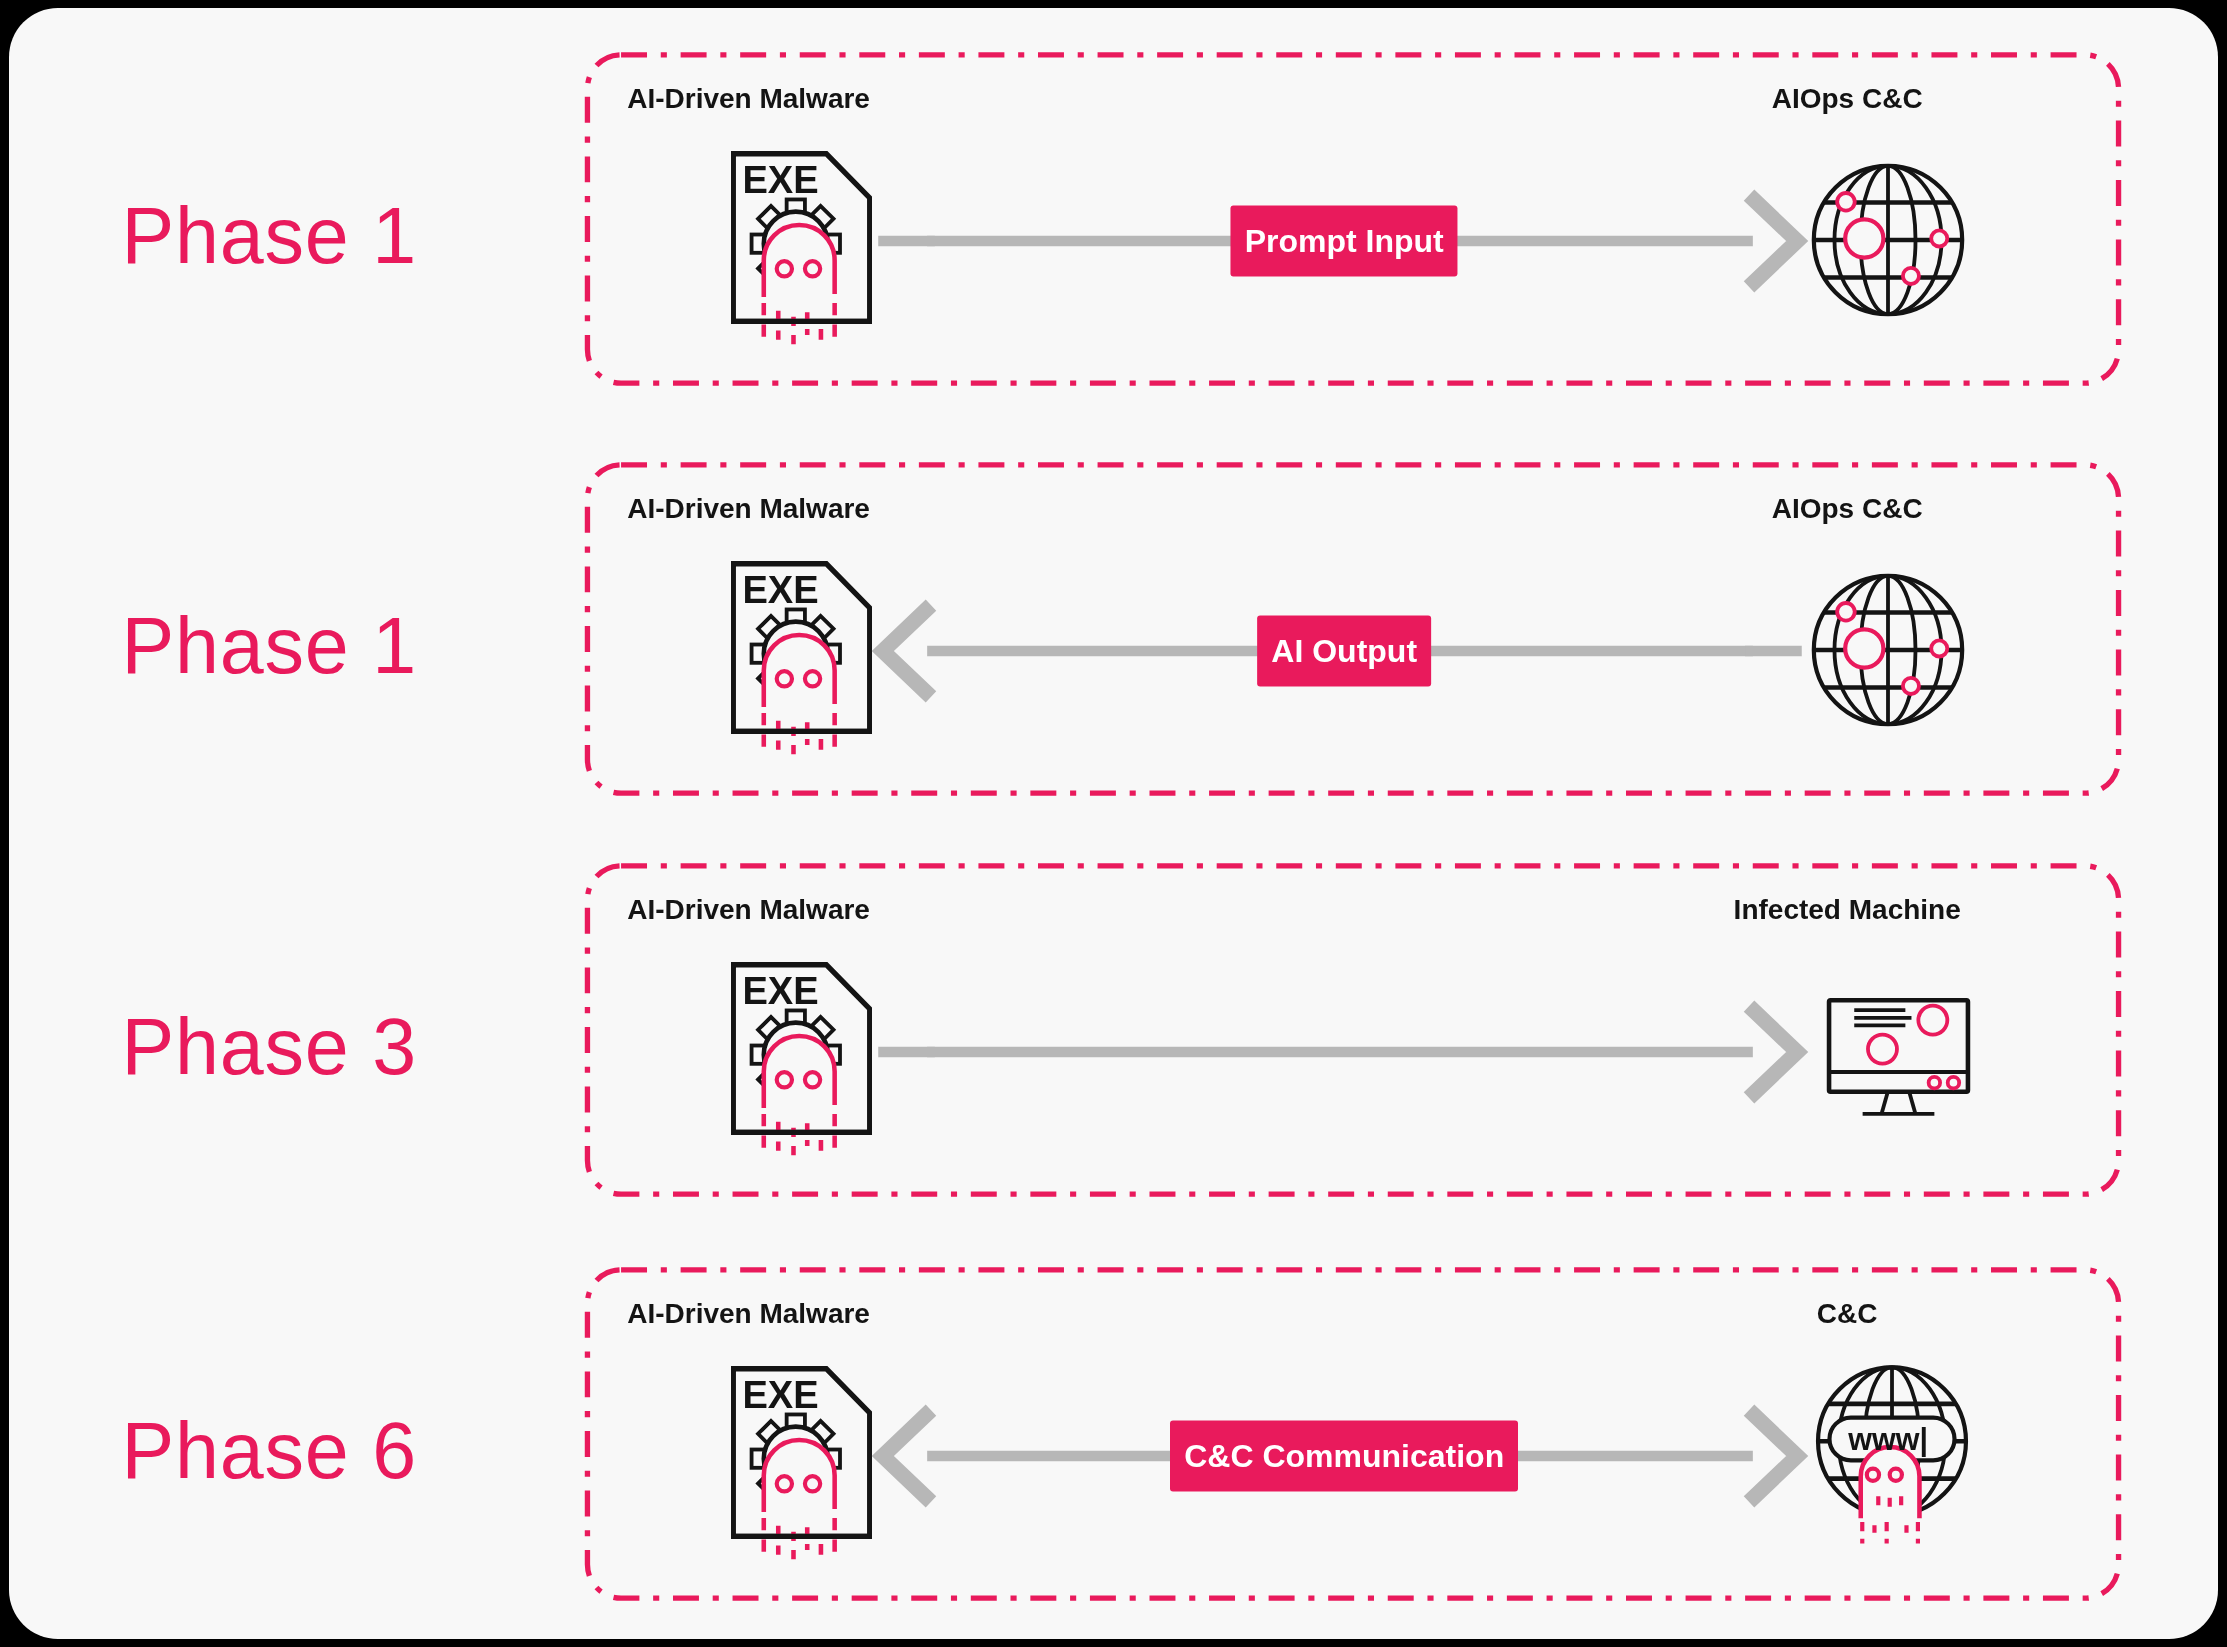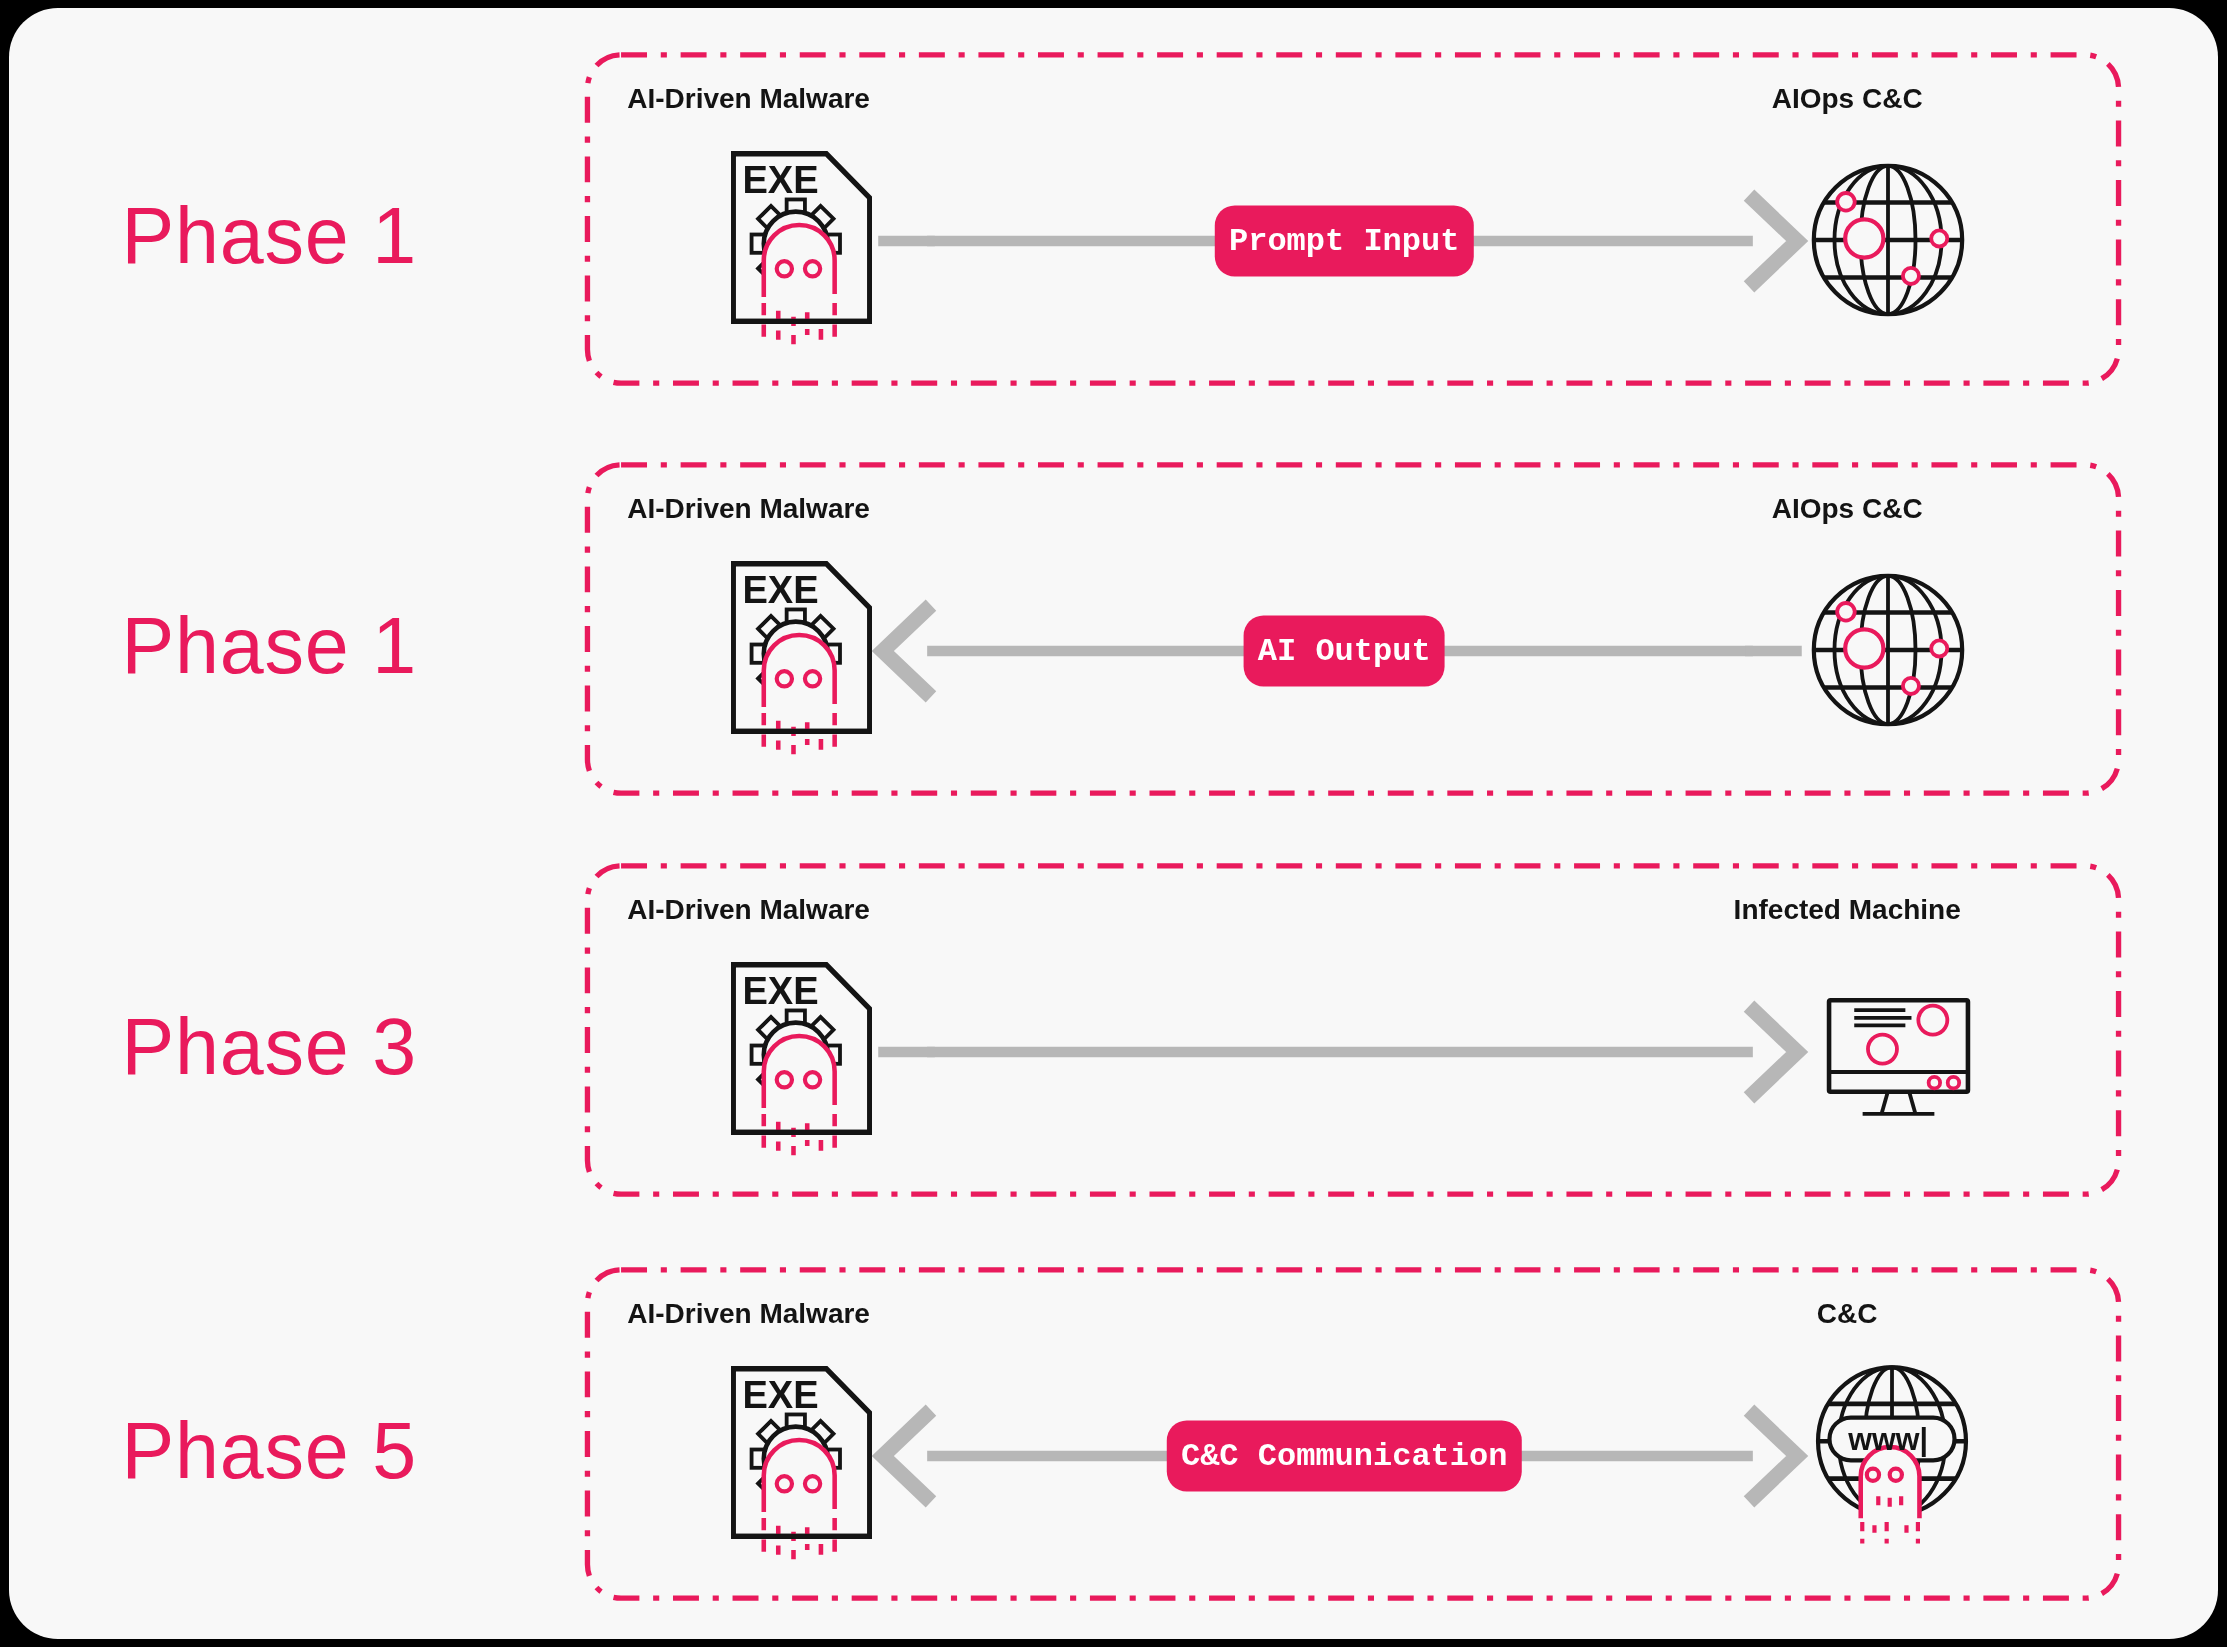--- a/index.html
+++ b/index.html
@@ -25,21 +25,21 @@
   .arrow{position:absolute;left:283px;top:125px;width:948px;height:130px;}
   .chev{stroke:var(--arrow,#b7b7b7);stroke-width:20;fill:none;stroke-linejoin:miter;}
   .shaft,.ext{stroke:var(--arrow,#b7b7b7);stroke-width:14;}
   .dir-right .chev-left{display:none;}
   .dir-left  .chev-right{display:none;}
   .dir-right .ext-right{display:none;}
   .dir-left  .ext-left{display:none;}
   .dir-both  .ext-left,.dir-both .ext-right{display:none;}
   .badge{position:absolute;left:761px;top:190px;transform:translate(-50%,-50%);
          background:var(--pink,#e91a5c);color:#fff;font-size:32px;font-weight:700;
-         padding:17px 14px;border-radius:20px;white-space:nowrap;font-family:Liberation Mono, monospace;}
+         padding:17px 14px;border-radius:3px;white-space:nowrap;}
   .right-icon{position:absolute;display:none;}
   .right-icon.globe{left:1227px;top:111px;width:156px;height:156px;}
   .right-icon.monitor{left:1243px;top:135px;width:145px;height:124px;}
   .right-icon.globewww{left:1231px;top:99px;width:156px;height:183px;}
   .icon-globe-network .right-icon.globe{display:block;}
   .icon-infected-monitor .right-icon.monitor{display:block;}
   .icon-globe-www .right-icon.globewww{display:block;}
   .defs-svg{position:absolute;width:0;height:0;overflow:hidden;}
 </style>
 </head>
@@ -224,21 +224,21 @@
       </svg>
 
       <svg class="right-icon monitor" viewBox="0 0 190 162" xmlns="http://www.w3.org/2000/svg">
         <use href="#sym-monitor"></use>
       </svg>
 
     </div>
   </section>
 
   <section class="phase-row dir-both icon-globe-www">
-    <h2 class="phase-title">Phase 5</h2>
+    <h2 class="phase-title">Phase 6</h2>
     <div class="box">
       <svg class="box-border" viewBox="0 0 2015 440" xmlns="http://www.w3.org/2000/svg">
         <rect x="5" y="5" width="2005" height="430" rx="44" fill="none" stroke="var(--pink,#e91a5c)" stroke-width="7" stroke-dasharray="34 18 8 18"></rect>
       </svg>
       <div class="entity-label left">AI-Driven Malware</div>
       <div class="entity-label right">C&amp;C</div>
       <svg class="exe-icon" viewBox="0 0 185 262" xmlns="http://www.w3.org/2000/svg">
         <use href="#sym-exe"></use>
       </svg>
       <svg class="arrow" viewBox="0 0 1240 170" xmlns="http://www.w3.org/2000/svg">

